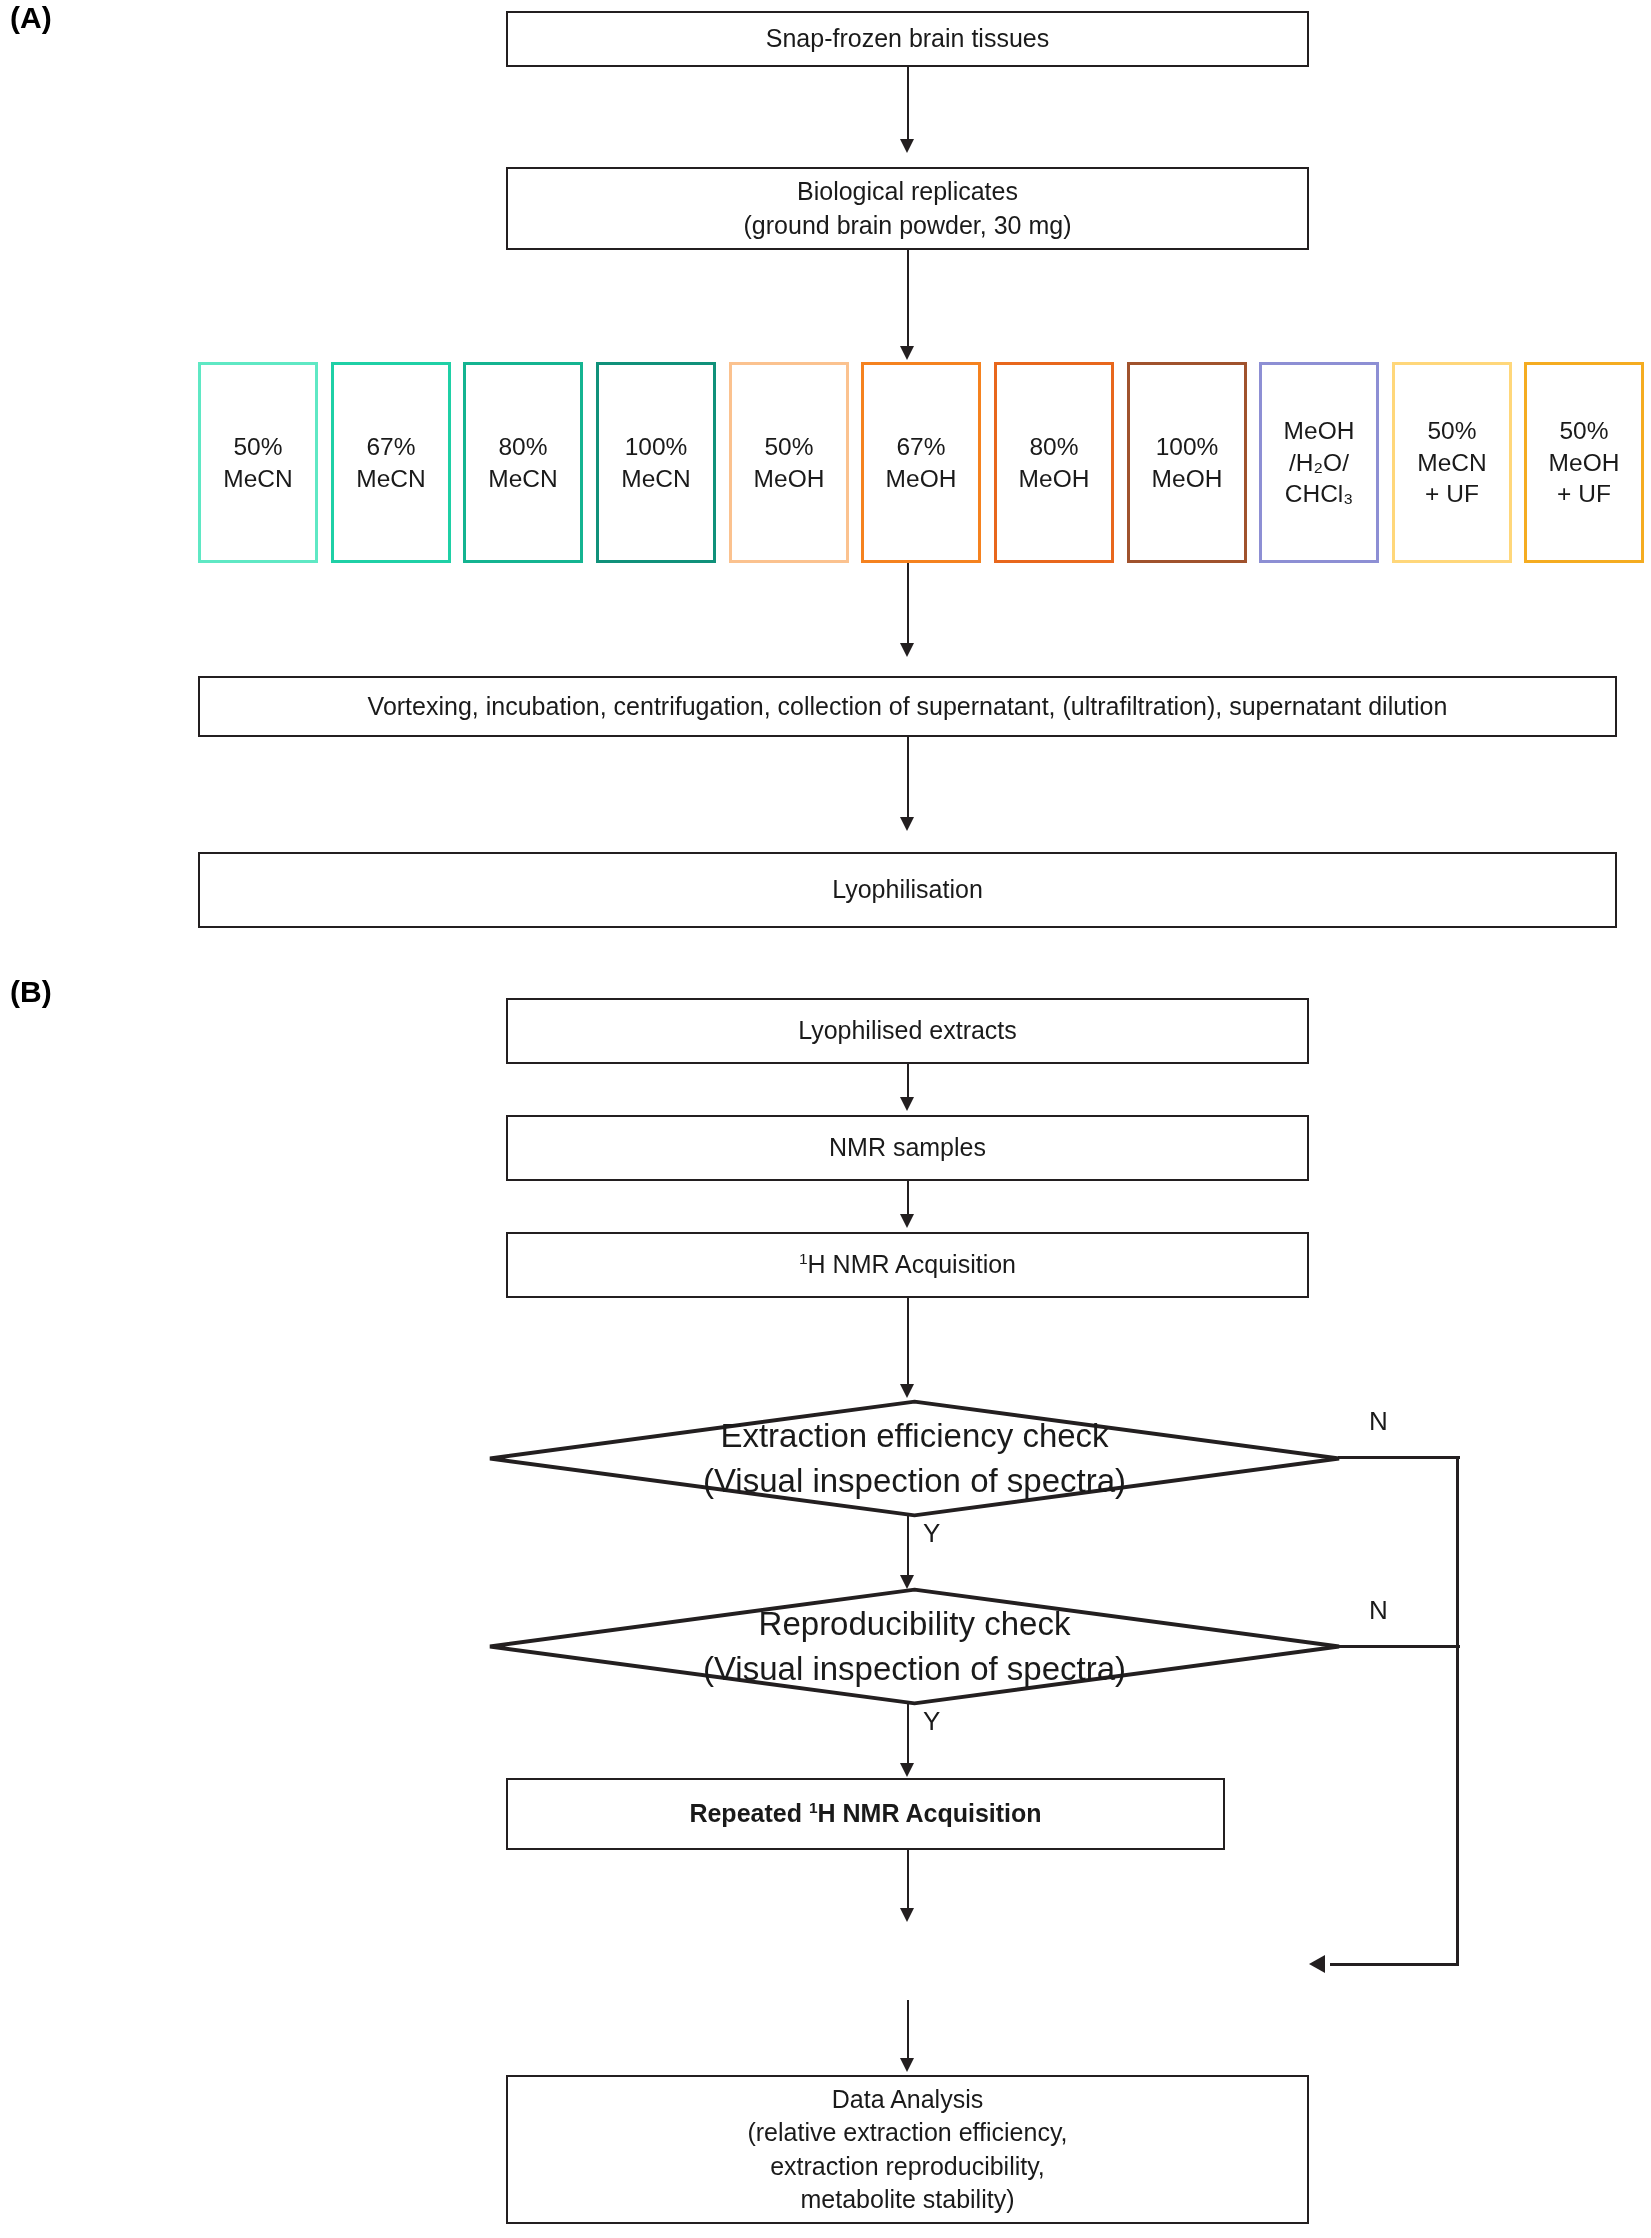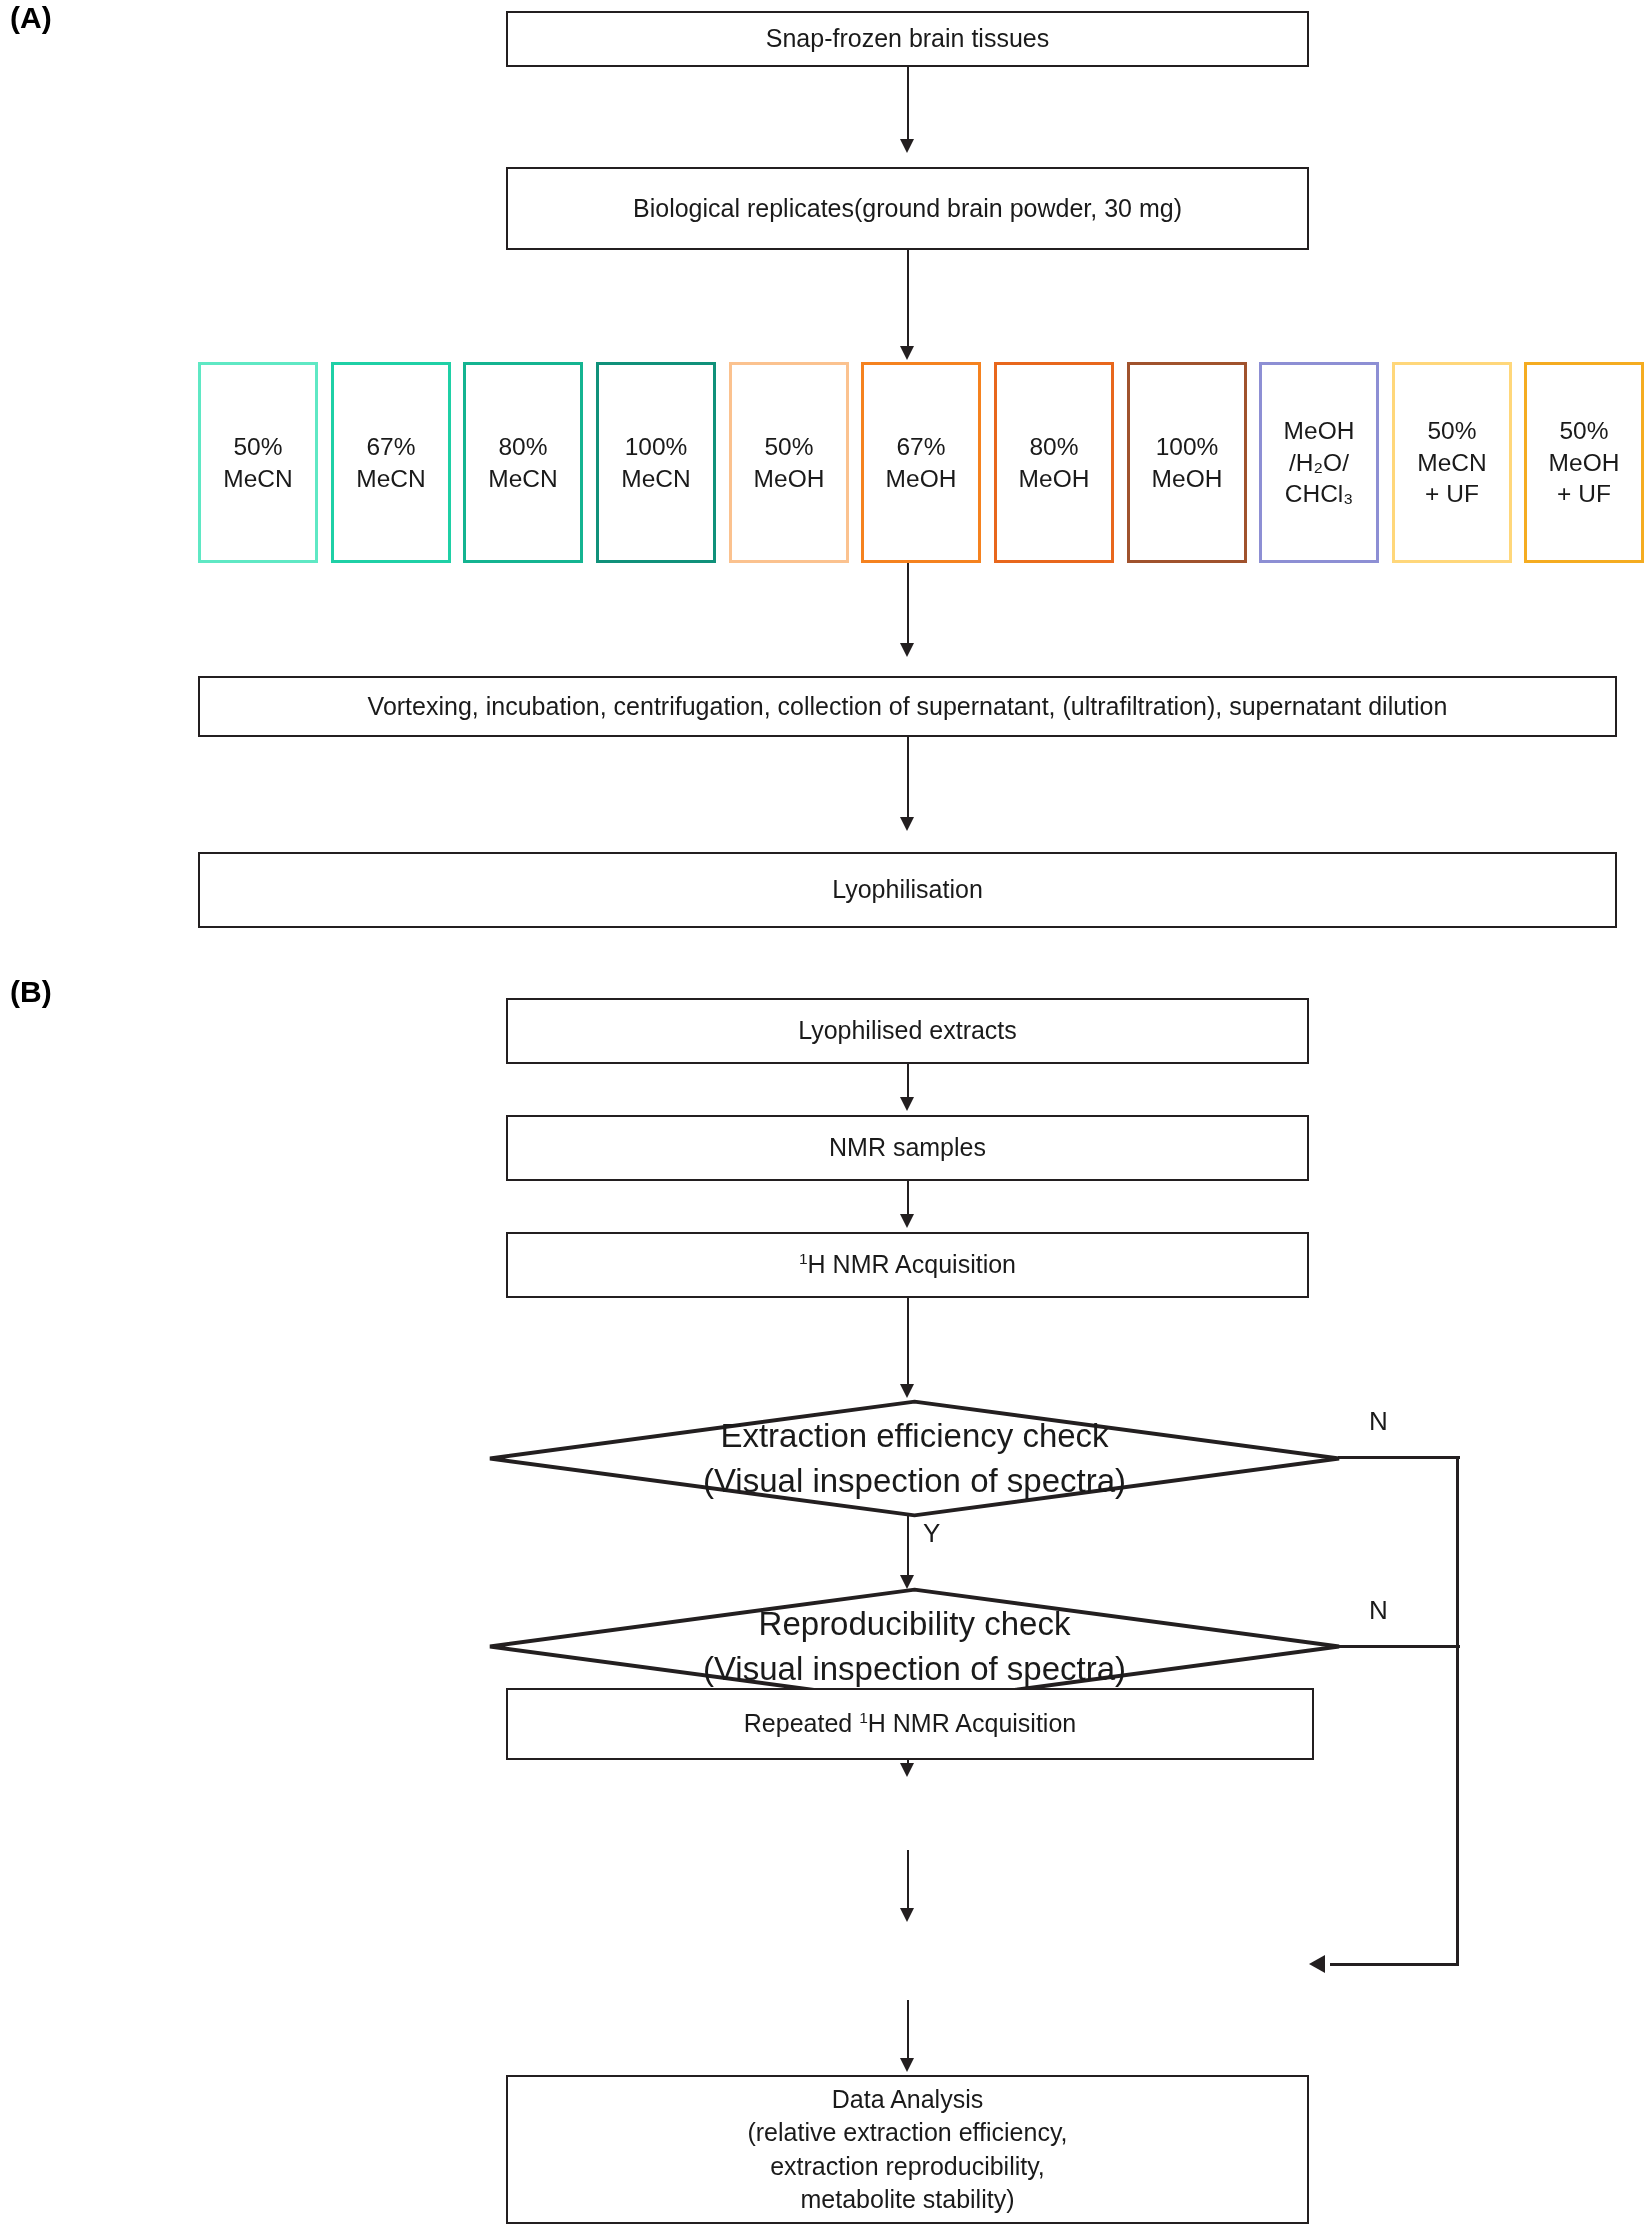--- a/index.html
+++ b/index.html
@@ -133,21 +133,21 @@
 
 <div id="canvas">
 
   <div class="panel-label" style="left:10px; top:3.3px;">(A)</div>
 
   <div class="pbox" style="left:506px; top:11px; width:803px; height:56px;text-align:right;">Snap-frozen brain tissues</div>
 
   <div class="vline" style="left:907px; top:67px; height:76px;"></div>
   <div class="arrow-down" style="left:900px; top:139px;"></div>
 
-  <div class="pbox" style="left:506px; top:167px; width:803px; height:83px; flex-direction:row;">
+  <div class="pbox" style="left:506px; top:167px; width:803px; height:83px; flex-direction:column;">
     <div>Biological replicates</div>
     <div>(ground brain powder, 30 mg)</div>
   </div>
 
   <div class="vline" style="left:907px; top:250px; height:99px;"></div>
   <div class="arrow-down" style="left:900px; top:346px;"></div>
 
   <div id="solvent-row">
       <div class="sbox" style="left: 198px; top: 362px; width: 120px; height: 201px; border-color: rgb(95, 232, 196); flex-direction: column;">
         <div>50%</div>
@@ -259,21 +259,21 @@
 
   <div class="vline thick" style="left:1456px; top:1456px; height:509px;"></div>
 
   <div class="hline thick" style="left:1330px; top:1963px; width:129px;"></div>
   <div class="arrow-left" style="left:1309px; top:1955px;"></div>
 
   <div class="vline" style="left:907px; top:1702px; height:65px;"></div>
   <div class="arrow-down" style="left:900px; top:1763px;"></div>
   <div class="branch-label" style="left:923px; top:1708px;">Y</div>
 
-  <div class="pbox" style="left:506px; top:1688px; width:808px; height:72px;">
+  <div class="pbox" style="left:506px; top:1778px; width:719px; height:72px;font-weight:bold;">
     <span class="nowrapline"><span>Repeated </span><sup>1</sup><span>H NMR Acquisition</span></span>
   </div>
 
   <div class="vline" style="left:907px; top:1850px; height:61px;"></div>
   <div class="arrow-down" style="left:900px; top:1908px;"></div>
 
 
   <div class="vline" style="left:907px; top:2000px; height:61px;"></div>
   <div class="arrow-down" style="left:900px; top:2058px;"></div>
 

